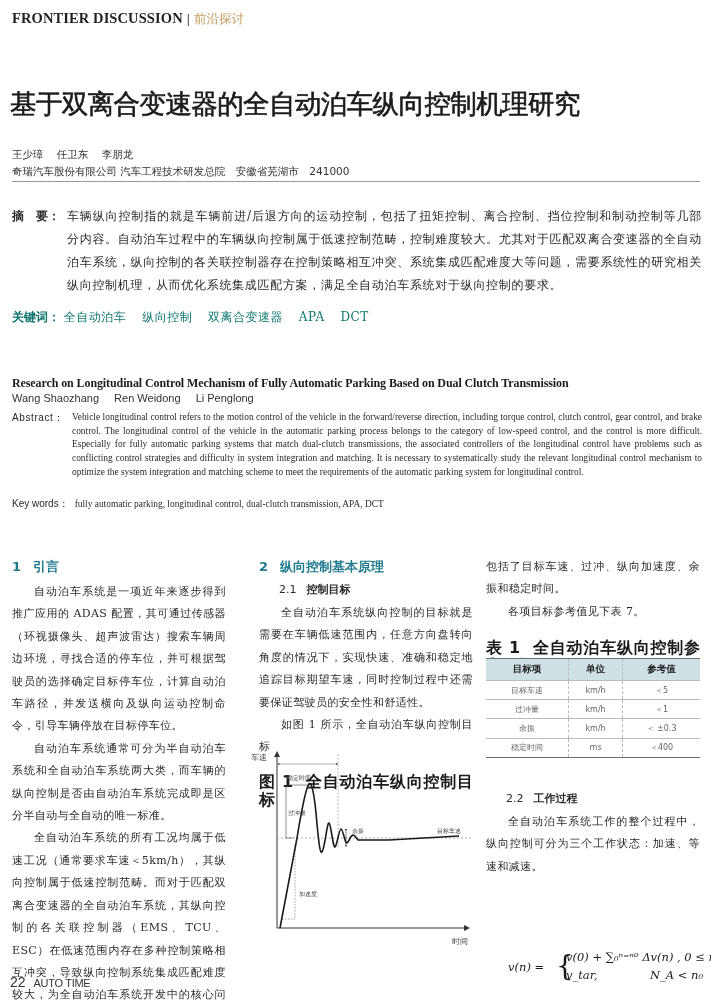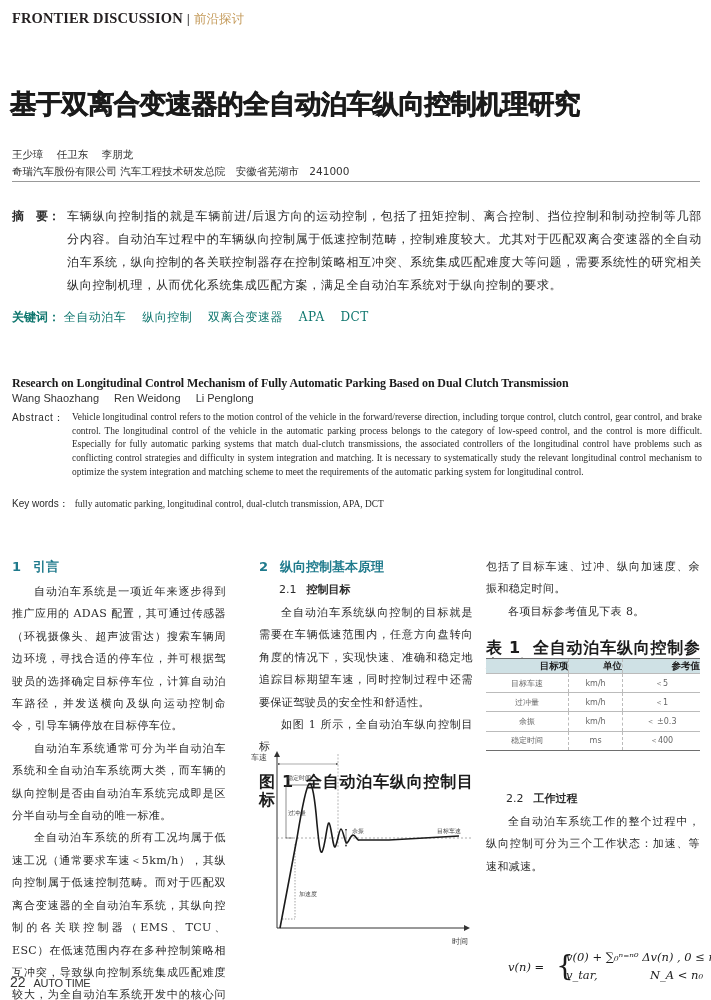--- a/index.html
+++ b/index.html
@@ -3,21 +3,21 @@
 <meta charset="utf-8">
 <style>
   * { box-sizing: border-box; margin: 0; padding: 0; }
   html, body { width: 711px; height: 1000px; background: #ffffff; overflow: hidden; }
   body { position: relative; font-family: "DejaVu Serif", serif; color: #231f20; }
 
   .header { position: absolute; left: 12px; top: 10px; font-size: 14.5px; font-weight: bold; font-family: "Liberation Serif", serif; letter-spacing: 0.1px; }
   .header .sep { font-weight: normal; color: #444; margin: 0 4px; font-size: 12px; font-family: "Liberation Sans", sans-serif; }
   .header .cn { color: #c49a5a; font-weight: normal; font-family: "DejaVu Sans", sans-serif; font-size: 12.5px; }
 
-  .main-title { position: absolute; left: 10px; top: 86px; font-size: 26.5px; font-weight: 700; font-family: "DejaVu Sans", sans-serif; letter-spacing: -0.6px; color: #1b1b1b; -webkit-text-stroke: 0.6px #1b1b1b; }
+  .main-title { position: absolute; left: 10px; top: 86px; font-size: 26.5px; font-weight: 400; font-family: "DejaVu Sans", sans-serif; letter-spacing: -0.6px; color: #1b1b1b; -webkit-text-stroke: 0.6px #1b1b1b; }
 
   .authors { position: absolute; left: 12px; top: 148px; font-size: 10.5px; font-family: "DejaVu Sans", sans-serif; color: #333; }
   .authors span { margin-right: 10px; }
   .affil { position: absolute; left: 12px; top: 165px; font-size: 10.5px; font-family: "DejaVu Sans", sans-serif; color: #333; }
   .rule-top { position: absolute; left: 12px; top: 181px; width: 688px; height: 1px; background: #999; }
 
   .cn-abstract { position: absolute; left: 12px; top: 205px; width: 690px; font-size: 12px; line-height: 23px; color: #2a2a2a; }
   .cn-abstract .lbl { position: absolute; left: 0; top: 0; font-weight: bold; font-family: "DejaVu Sans", sans-serif; width: 55px; }
   .cn-abstract .txt { margin-left: 55px; text-align: justify; letter-spacing: 0.7px; }
   .cn-keywords { position: absolute; left: 12px; top: 309px; font-size: 12px; color: #0f766e; }
@@ -42,21 +42,21 @@
   .subsec-h { font-size: 11px; font-family: "DejaVu Sans", sans-serif; font-weight: bold; color: #2a2a2a; padding-left: 20px; line-height: 18px; margin-bottom: 3px; }
   .subsec-h .num { margin-right: 10px; font-weight: normal; }
   .para { text-indent: 2em; letter-spacing: 0.4px; }
   .fig-cap, .tbl-cap { font-family: "DejaVu Sans", sans-serif; font-weight: bold; font-size: 16px; color: #1b1b1b; margin-top: 14px; line-height: 18px; }
   .fig-cap .num, .tbl-cap .num { margin-right: 12px; }
 
   .chart { position: absolute; left: 249px; top: 744px; width: 222px; height: 206px; }
   .chart svg { width: 100%; height: 100%; }
 
   table.ref { position: absolute; left: 486px; top: 658px; width: 214px; border-collapse: collapse; font-family: "DejaVu Sans", sans-serif; font-size: 8px; color: #666; }
-  table.ref th { background: #cfe1e5; color: #222; font-weight: bold; font-size: 9.5px; height: 15px; border-top: 1.5px solid #6e6e6e; text-align: right; }
+  table.ref th { background: #cfe1e5; color: #222; font-weight: bold; font-size: 9.5px; height: 22px; border-top: 1.5px solid #6e6e6e; }
   table.ref td { text-align: center; height: 19.2px; border-top: 1px solid #bbb; }
   table.ref tr:last-child td { border-bottom: 1.5px solid #6e6e6e; }
   table.ref th + th, table.ref td + td { border-left: 1px dashed #bbb; }
 
   .formula { position: absolute; left: 508px; top: 948px; width: 195px; height: 40px; font-family: "DejaVu Serif", serif; font-style: italic; font-size: 11.5px; color: #1b1b1b; }
   .formula .lhs { position: absolute; left: 0; top: 12px; }
   .formula .brace { position: absolute; left: 48px; top: 0px; font-size: 28px; font-style: normal; line-height: 36px; }
   .formula .r1 { position: absolute; left: 58px; top: 2px; white-space: nowrap; }
   .formula .r2 { position: absolute; left: 58px; top: 20px; white-space: nowrap; }
   .formula .r2b { position: absolute; right: 0; top: 20px; white-space: nowrap; }
@@ -159,21 +159,21 @@
     <text x="50" y="152" font-size="6" fill="#444" font-family="DejaVu Sans, sans-serif">加速度</text>
     <line x1="97" y1="86" x2="97" y2="102" stroke="#444" stroke-width="0.6" marker-start="url(#arrs)" marker-end="url(#arrs)"></line>
     <text x="103" y="89" font-size="6" fill="#444" font-family="DejaVu Sans, sans-serif">余振</text>
     <text x="188" y="89" font-size="6" fill="#444" font-family="DejaVu Sans, sans-serif">目标车速</text>
     <path d="M31,184 L48,94 C52,70 56,45 60,40 C63,36 66,55 68,80 C70,100 71,110 73,108 C76,104 78,78 80,79 C82,80 84,104 86,103 C88,102 90,85 92,85 C94,85 96,100 98,99 C100,98 101,92 104,91 C107,91 108,97 110,96 L140,96 L210,92" fill="none" stroke="#1b1b1b" stroke-width="1.6"></path>
   </svg>
 </div>
 
 <div class="col col3">
   <p style="letter-spacing:0.4px;">包括了目标车速、过冲、纵向加速度、余振和稳定时间。</p>
-  <p class="para">各项目标参考值见下表 8。</p>
+  <p class="para">各项目标参考值见下表 7。</p>
   <div class="tbl-cap" style="margin-top:16px;">
     <span class="num">表 1</span><span>全自动泊车纵向控制参考目标值</span>
   </div>
 </div>
 
 <table class="ref">
   <thead>
     <tr>
       <th>目标项</th>
       <th>单位</th>

